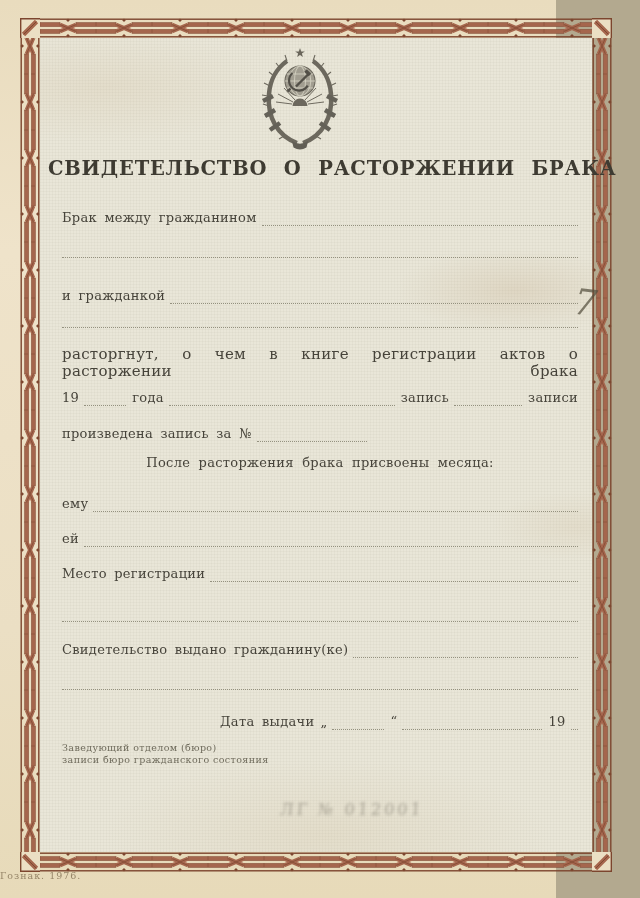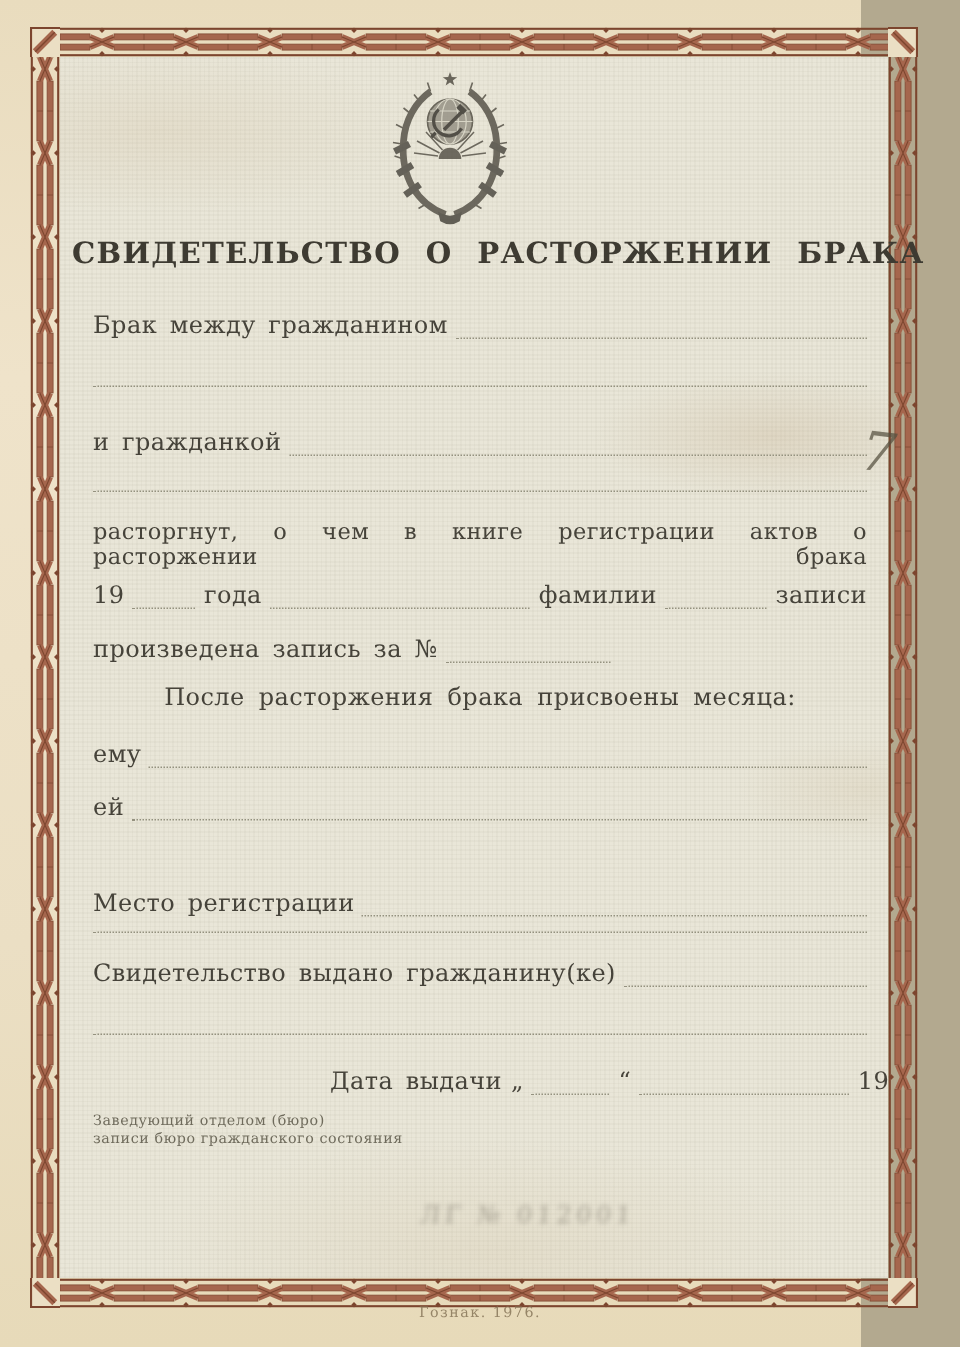--- a/index.html
+++ b/index.html
@@ -5,21 +5,20 @@
   html,body{margin:0;padding:0;}
   body{
     width:640px;height:898px;overflow:hidden;
     background:#b3a98f;
     font-family:"DejaVu Serif", serif;
   }
   .page{
     position:relative;width:556px;height:898px;
     background:linear-gradient(180deg,#e9dcbe 0%,#efe3ca 28%,#ebdfc4 70%,#e7dab9 100%);
     color:#46433a;
-    padding-left:18px;
   }
   .border-svg{position:absolute;left:0;top:0;pointer-events:none;z-index:3;}
   .inner-paper{
     position:absolute;left:40px;top:38px;width:552px;height:814px;
     background-color:#e9e6d8;
     background-image:
       radial-gradient(ellipse 170px 60px at 86% 31%, rgba(196,174,142,.28), rgba(196,174,142,0) 70%),
       radial-gradient(ellipse 240px 80px at 12% 6%, rgba(204,184,150,.20), rgba(204,184,150,0) 70%),
       radial-gradient(ellipse 320px 110px at 52% 98%, rgba(206,188,152,.22), rgba(206,188,152,0) 70%),
       radial-gradient(ellipse 120px 50px at 97% 60%, rgba(200,180,146,.18), rgba(200,180,146,0) 70%),
@@ -29,21 +28,21 @@
   }
   .content{position:absolute;left:62px;top:0;width:516px;height:898px;z-index:4;}
   .title{
     position:absolute;top:157px;left:-14px;right:-8px;text-align:center;
     font-weight:bold;font-size:19.5px;letter-spacing:.8px;word-spacing:9px;
     color:#3e3b32;white-space:nowrap;
   }
   .row{
     position:absolute;left:0;right:0;height:22px;
     display:flex;align-items:flex-end;
-    font-size:16px;line-height:1.15;
+    font-size:13px;line-height:1.15;
     letter-spacing:.3px;word-spacing:3px;
   }
   .lbl{white-space:nowrap;}
   .fill{
     flex:1 1 auto;height:100%;
     border-bottom:1.2px dotted #94917f;
     margin-left:5px;
   }
   .fill.first{margin-left:0;}
   .fill.w42{flex:0 0 42px;}
@@ -60,21 +59,21 @@
   .official{
     position:absolute;top:742px;left:0;right:0;text-align:left;
     font-size:9.5px;line-height:11.5px;color:#6f6b5c;letter-spacing:.4px;
   }
   .stamp{
     position:absolute;top:800px;left:150px;width:280px;text-align:center;
     font-size:16px;letter-spacing:3px;color:#6d685c;
     opacity:.5;filter:blur(1.6px);transform:skewX(-5deg);
   }
   .imprint{
-    position:absolute;top:870px;left:0;width:640px;text-align:center;
+    position:absolute;top:870px;left:0;width:640px;
     font-size:9.5px;color:#8d7c5f;letter-spacing:1px;opacity:.9;z-index:4;
   }
   .hand-mark{
     position:absolute;left:574px;top:282px;z-index:5;
     font-size:36px;font-style:italic;color:rgba(85,79,63,.72);
     transform:rotate(7deg);
   }
   .emblem{position:absolute;left:254px;top:46px;width:92px;height:106px;z-index:4;}
 </style>
 </head>
@@ -182,21 +181,21 @@
       <span class="fill first"></span>
     </div>
 
     <div class="row justified" style="top:346px">расторгнут, о чем в книге регистрации актов о расторжении брака</div>
 
     <div class="row" style="top:384px">
       <span class="lbl">19</span>
       <span class="fill w42"></span>
       <span class="word">года</span>
       <span class="fill"></span>
-      <span class="word">фамилии</span>
+      <span class="word">запись</span>
       <span class="fill w68"></span>
       <span class="word">записи</span>
     </div>
 
     <div class="row" style="top:420px">
       <span class="lbl">произведена запись за №</span>
       <span class="fill w110"></span>
     </div>
 
     <div class="row centered" style="top:456px">После расторжения брака присвоены месяца:</div>
@@ -204,21 +203,21 @@
     <div class="row" style="top:490px">
       <span class="lbl">ему</span>
       <span class="fill"></span>
     </div>
 
     <div class="row" style="top:525px">
       <span class="lbl">ей</span>
       <span class="fill"></span>
     </div>
 
-    <div class="row" style="top:589px">
+    <div class="row" style="top:560px">
       <span class="lbl">Место регистрации</span>
       <span class="fill"></span>
     </div>
 
     <div class="row" style="top:600px">
       <span class="fill first"></span>
     </div>
 
     <div class="row" style="top:636px">
       <span class="lbl">Свидетельство выдано гражданину(ке)</span>

